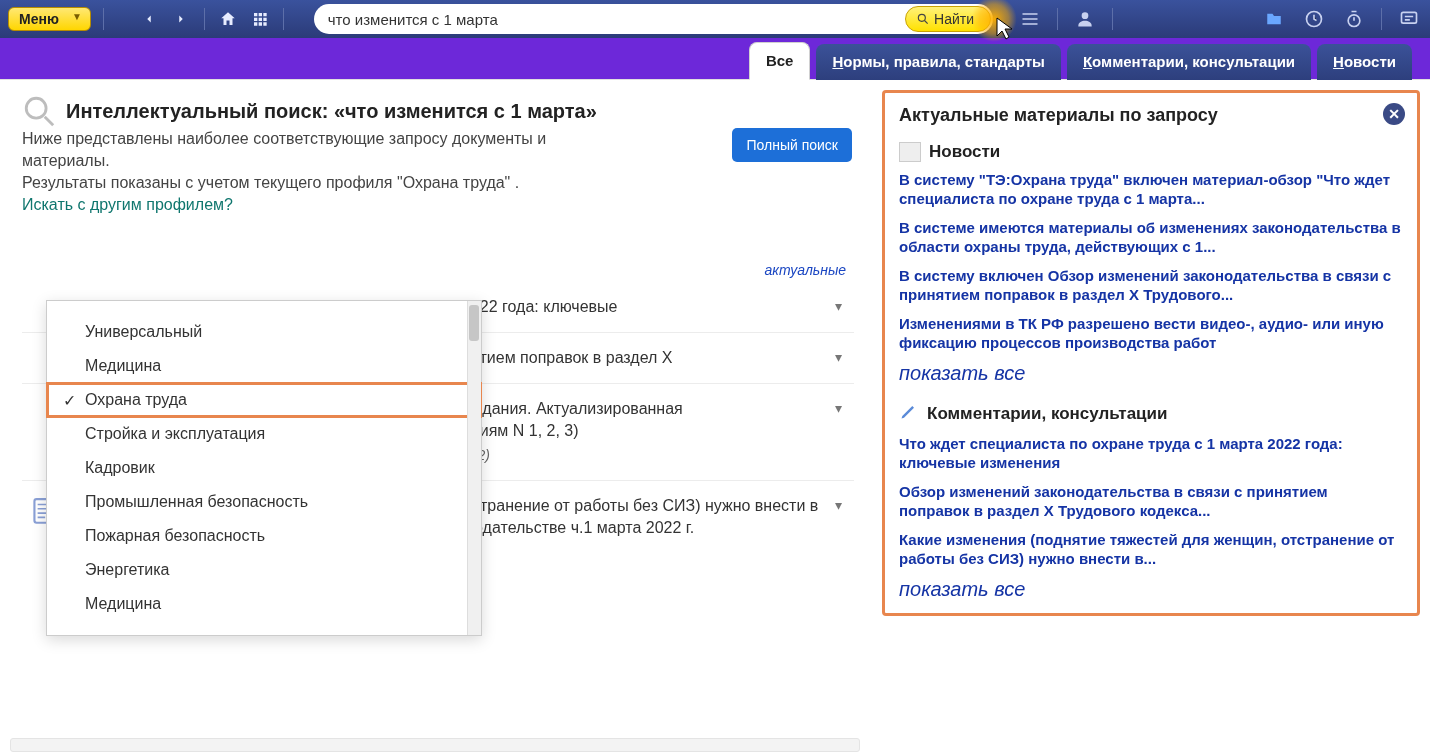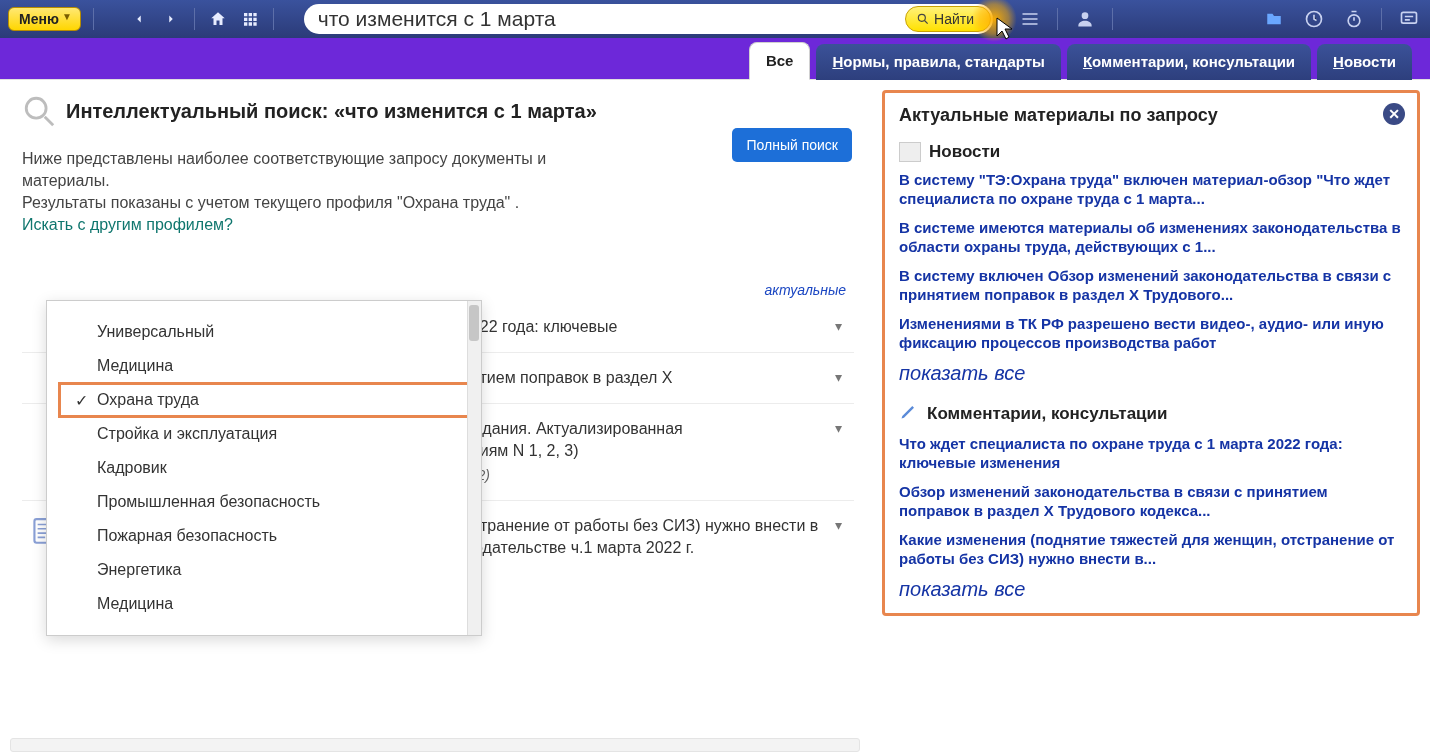--- a/index.html
+++ b/index.html
@@ -25,21 +25,21 @@
   .menu-button {
     background: linear-gradient(#ffe873, #ffd600);
     border: 1px solid #b78c00;
     border-radius: 6px;
     padding: 3px 8px 3px 10px;
     font-weight: bold;
     font-size: 14px;
     color: #222;
     display: flex;
     align-items: flex-start;
-    gap: 3px;
+    gap: 13px;
     cursor: pointer;
   }
   .menu-button .caret { font-size: 10px; color: #7a5e00; }
   .nav-cluster {
     display: flex;
     align-items: center;
     gap: 2px;
     margin-left: 18px;
   }
   .nav-btn {
@@ -58,21 +58,21 @@
     border-radius: 16px;
     height: 30px;
     padding-left: 14px;
     padding-right: 2px;
     position: relative;
   }
   .search-input {
     flex: 1;
     border: none;
     outline: none;
-    font-size: 21px;
+    font-size: 15px;
     color: #333;
     background: transparent;
   }
   .search-button {
     background: linear-gradient(#fff27a, #ffe100);
     border: 1px solid #c9a200;
     border-radius: 14px;
     height: 26px;
     padding: 0 16px 0 10px;
     display: flex;
@@ -146,21 +146,21 @@
     position: relative;
   }
   .right {
     width: 560px;
     padding: 10px 10px 10px 12px;
   }
   
   .search-heading { display: flex; align-items: center; gap: 10px; }
   .search-heading h2 { font-size: 20px; font-weight: bold; color: #222; }
   .mag-big { width: 34px; height: 34px; opacity: .55; }
-  .desc { margin-top: 20px; font-size: 16px; color: #444; line-height: 22px; max-width: 610px;}
+  .desc { margin-top: 0; font-size: 16px; color: #444; line-height: 22px; max-width: 610px;}
   .desc a { color: #0f766e; text-decoration: none; cursor:pointer;}
   .full-search-btn {
     position: absolute;
     top: 48px; right: 18px;
     background: #1d6fd8;
     color: #fff;
     border: none;
     border-radius: 5px;
     padding: 9px 14px;
     font-size: 14px;
@@ -187,21 +187,21 @@
   
   .profile-pop {
     position: absolute;
     top: 220px;
     left: 46px;
     width: 436px;
     background: #fff;
     border: 1px solid #ccc;
     box-shadow: 0 4px 14px rgba(0,0,0,.15);
     z-index: 20;
-    padding: 14px 12px;
+    padding: 14px 0;
   }
   .profile-pop::-webkit-scrollbar { width: 12px; }
   .profile-item {
     padding: 8px 24px 8px 38px;
     font-size: 16px;
     color: #333;
     cursor: pointer;
     position: relative;
   }
   .profile-item.selected {

